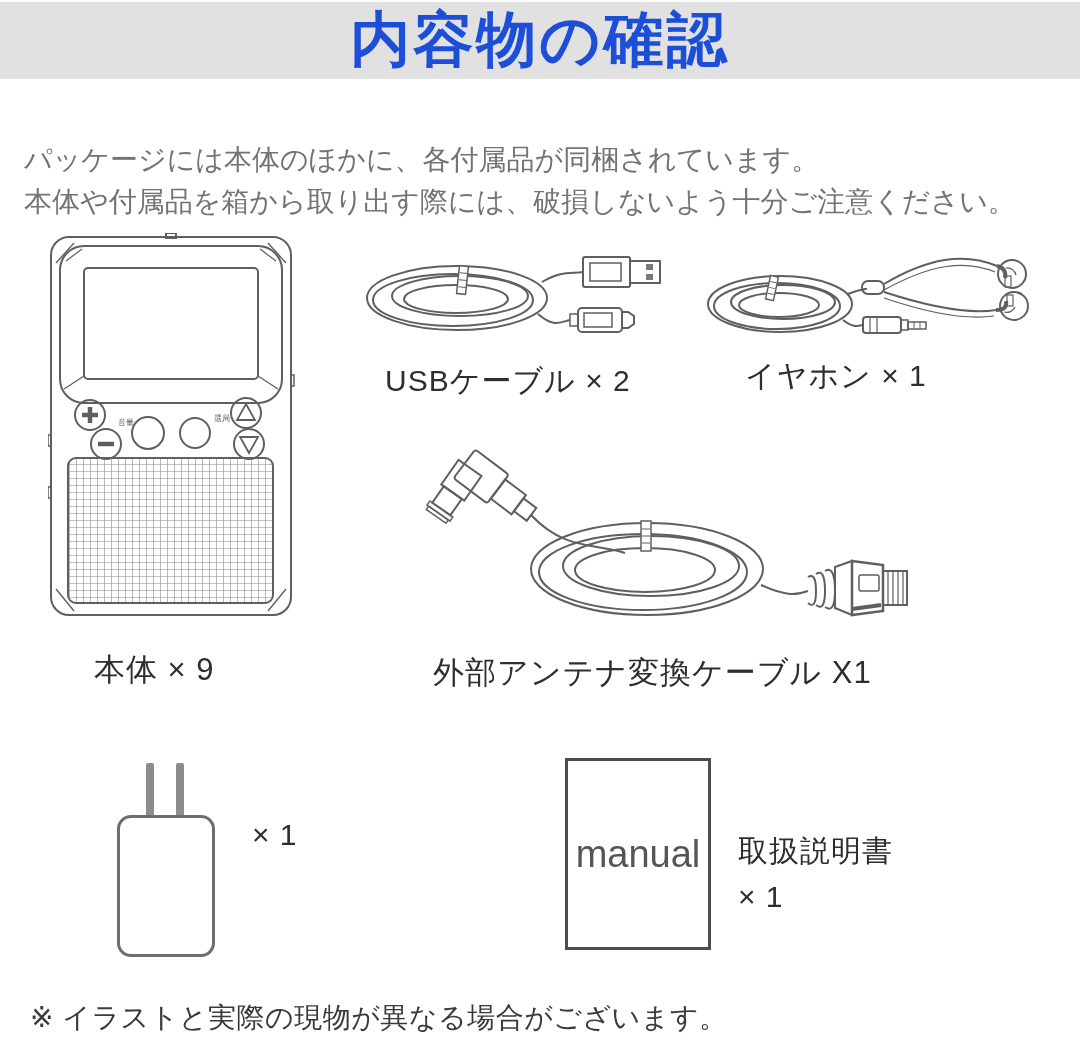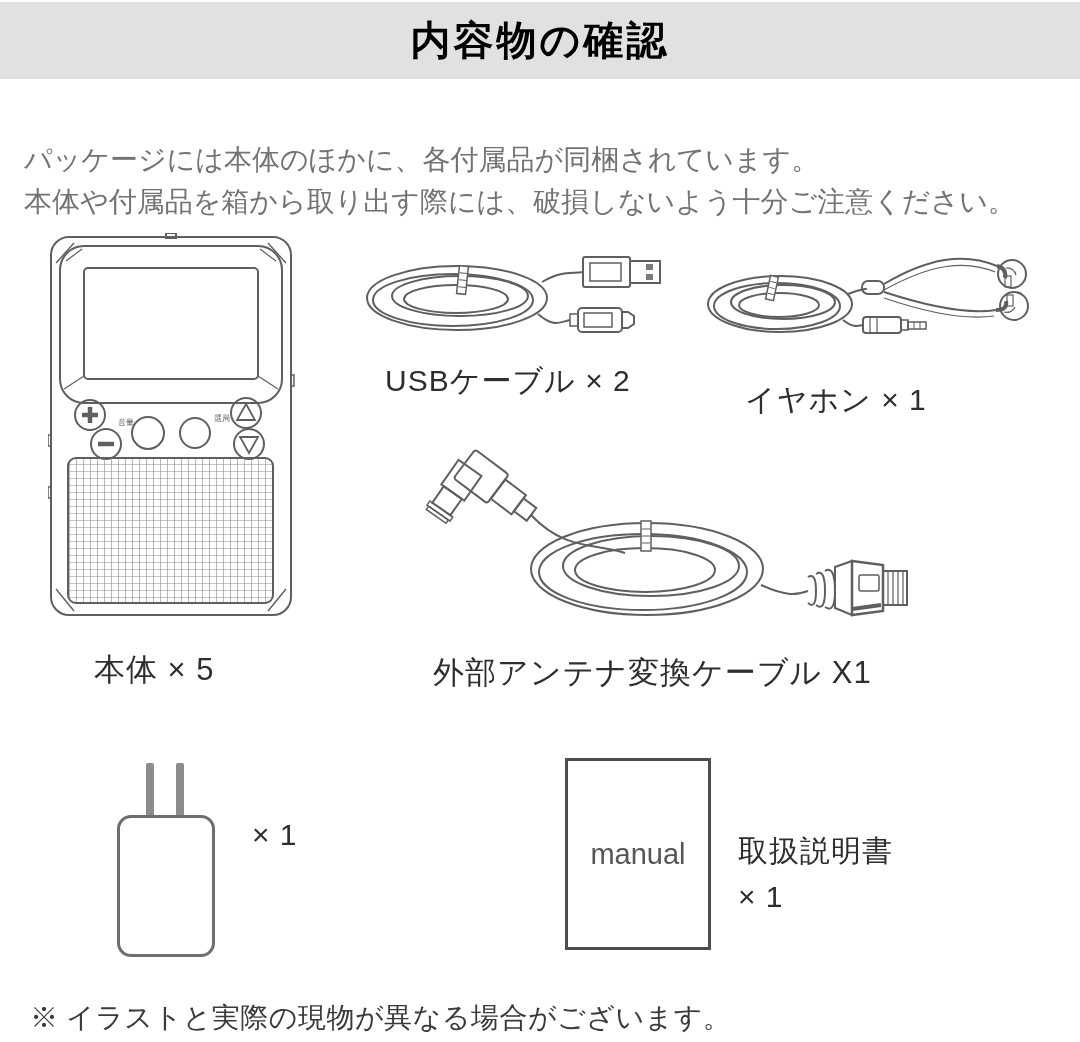--- a/index.html
+++ b/index.html
@@ -1,39 +1,39 @@
 <!DOCTYPE html>
 <html><head>
 <meta charset="utf-8">
 <style>
   html,body{margin:0;padding:0;background:#fff;}
   .page{position:relative;width:1080px;height:1042px;background:#ffffff;overflow:hidden;
         font-family:"Liberation Sans","DejaVu Sans",sans-serif;color:#333;}
   
   .header{position:absolute;top:2px;left:0;width:1080px;height:77px;background:#e1e1e1;
           display:flex;align-items:center;justify-content:center;}
-  .header .title{font-size:40px;font-weight:bold;color:#000000;letter-spacing:3px;}
+  .header .title{font-size:60px;font-weight:bold;color:#1d4ed8;letter-spacing:3px;}
   
   .intro{position:absolute;left:24px;top:139px;font-size:28px;line-height:42px;color:#737373;}
   
   .item-label{position:absolute;font-size:30px;color:#2e2e2e;letter-spacing:1px;white-space:nowrap;}
   .two-line{line-height:46px;}
   
   .fig{position:absolute;}
   
   .ac-fig{position:absolute;left:117px;top:763px;width:96px;height:192px;}
   .ac-prong{position:absolute;top:0;width:8px;height:57px;background:#8c8c8c;border-radius:2px;}
   .ac-prong.p1{left:29px;} .ac-prong.p2{left:59px;}
   .ac-body{position:absolute;top:52px;left:0;width:92px;height:136px;border:3px solid #6e6e6e;border-radius:14px;background:#fff;}
   
   .manual-fig{position:absolute;left:565px;top:758px;width:140px;height:186px;border:3px solid #4d4d4d;
               background:#fff;display:flex;align-items:center;justify-content:center;}
-  .manual-cover{font-size:29px;color:#555;}
-  
-  .footnote{position:absolute;left:30px;top:999px;font-size:28px;color:#3a3a3a;letter-spacing:0.5px;font-family:Liberation Serif, serif;}
+  .manual-cover{font-size:38px;color:#555;}
+  
+  .footnote{position:absolute;left:30px;top:999px;font-size:28px;color:#3a3a3a;letter-spacing:0.5px;}
   svg{display:block;}
 </style>
 </head>
 <body>
 
 <div class="page">
 
   <div class="header">
     <div class="title">内容物の確認</div>
   </div>
@@ -75,21 +75,21 @@
         <rect x="20" y="225" width="205" height="145" rx="8" fill="url(#grille)"></rect>
 
         <rect x="0" y="202" width="3" height="11" stroke-width="1.5"></rect>
         <rect x="0" y="254" width="3" height="11" stroke-width="1.5"></rect>
         <rect x="243" y="142" width="3" height="11" stroke-width="1.5"></rect>
       </g>
       <text x="70" y="192" font-size="8" fill="#555" stroke="none">音量</text>
       <text x="166" y="188" font-size="8" fill="#555" stroke="none">選局</text>
     </svg>
   </div>
-  <div class="item-label" style="left:94px;top:649px;font-size:31px;">本体 × 5</div>
+  <div class="item-label" style="left:94px;top:649px;font-size:31px;">本体 × 9</div>
 
   <div class="fig" style="left:352px;top:252px;">
     <svg width="315" height="95" viewBox="0 0 315 95">
       <g stroke="#5f5f5f" fill="none" stroke-width="2">
 
         <ellipse cx="105" cy="46" rx="90" ry="32"></ellipse>
         <ellipse cx="101" cy="48" rx="80" ry="26"></ellipse>
         <ellipse cx="108" cy="44" rx="68" ry="20"></ellipse>
         <ellipse cx="104" cy="47" rx="52" ry="14"></ellipse>
 
@@ -152,21 +152,21 @@
         <g>
           <rect x="165" y="69" width="38" height="16" rx="3"></rect>
           <path d="M172 69 v16 M179 69 v16" stroke-width="1.2"></path>
           <rect x="203" y="72" width="7" height="10" stroke-width="1.5"></rect>
           <rect x="210" y="74" width="18" height="7" stroke-width="1.5"></rect>
           <path d="M216 74 v7 M222 74 v7" stroke-width="1"></path>
         </g>
       </g>
     </svg>
   </div>
-  <div class="item-label" style="left:745px;top:356px;margin-top:24px;">イヤホン × 1</div>
+  <div class="item-label" style="left:745px;top:356px;">イヤホン × 1</div>
 
   <div class="fig" style="left:415px;top:443px;">
     <svg width="505" height="195" viewBox="0 0 505 195">
       <g stroke="#5f5f5f" fill="none" stroke-width="2">
 
         <g>
           <g transform="rotate(37 55 25)">
             <rect x="48" y="7" width="42" height="36" rx="3"></rect>
             <rect x="90" y="13" width="26" height="24"></rect>
             <rect x="116" y="17" width="16" height="16"></rect>

